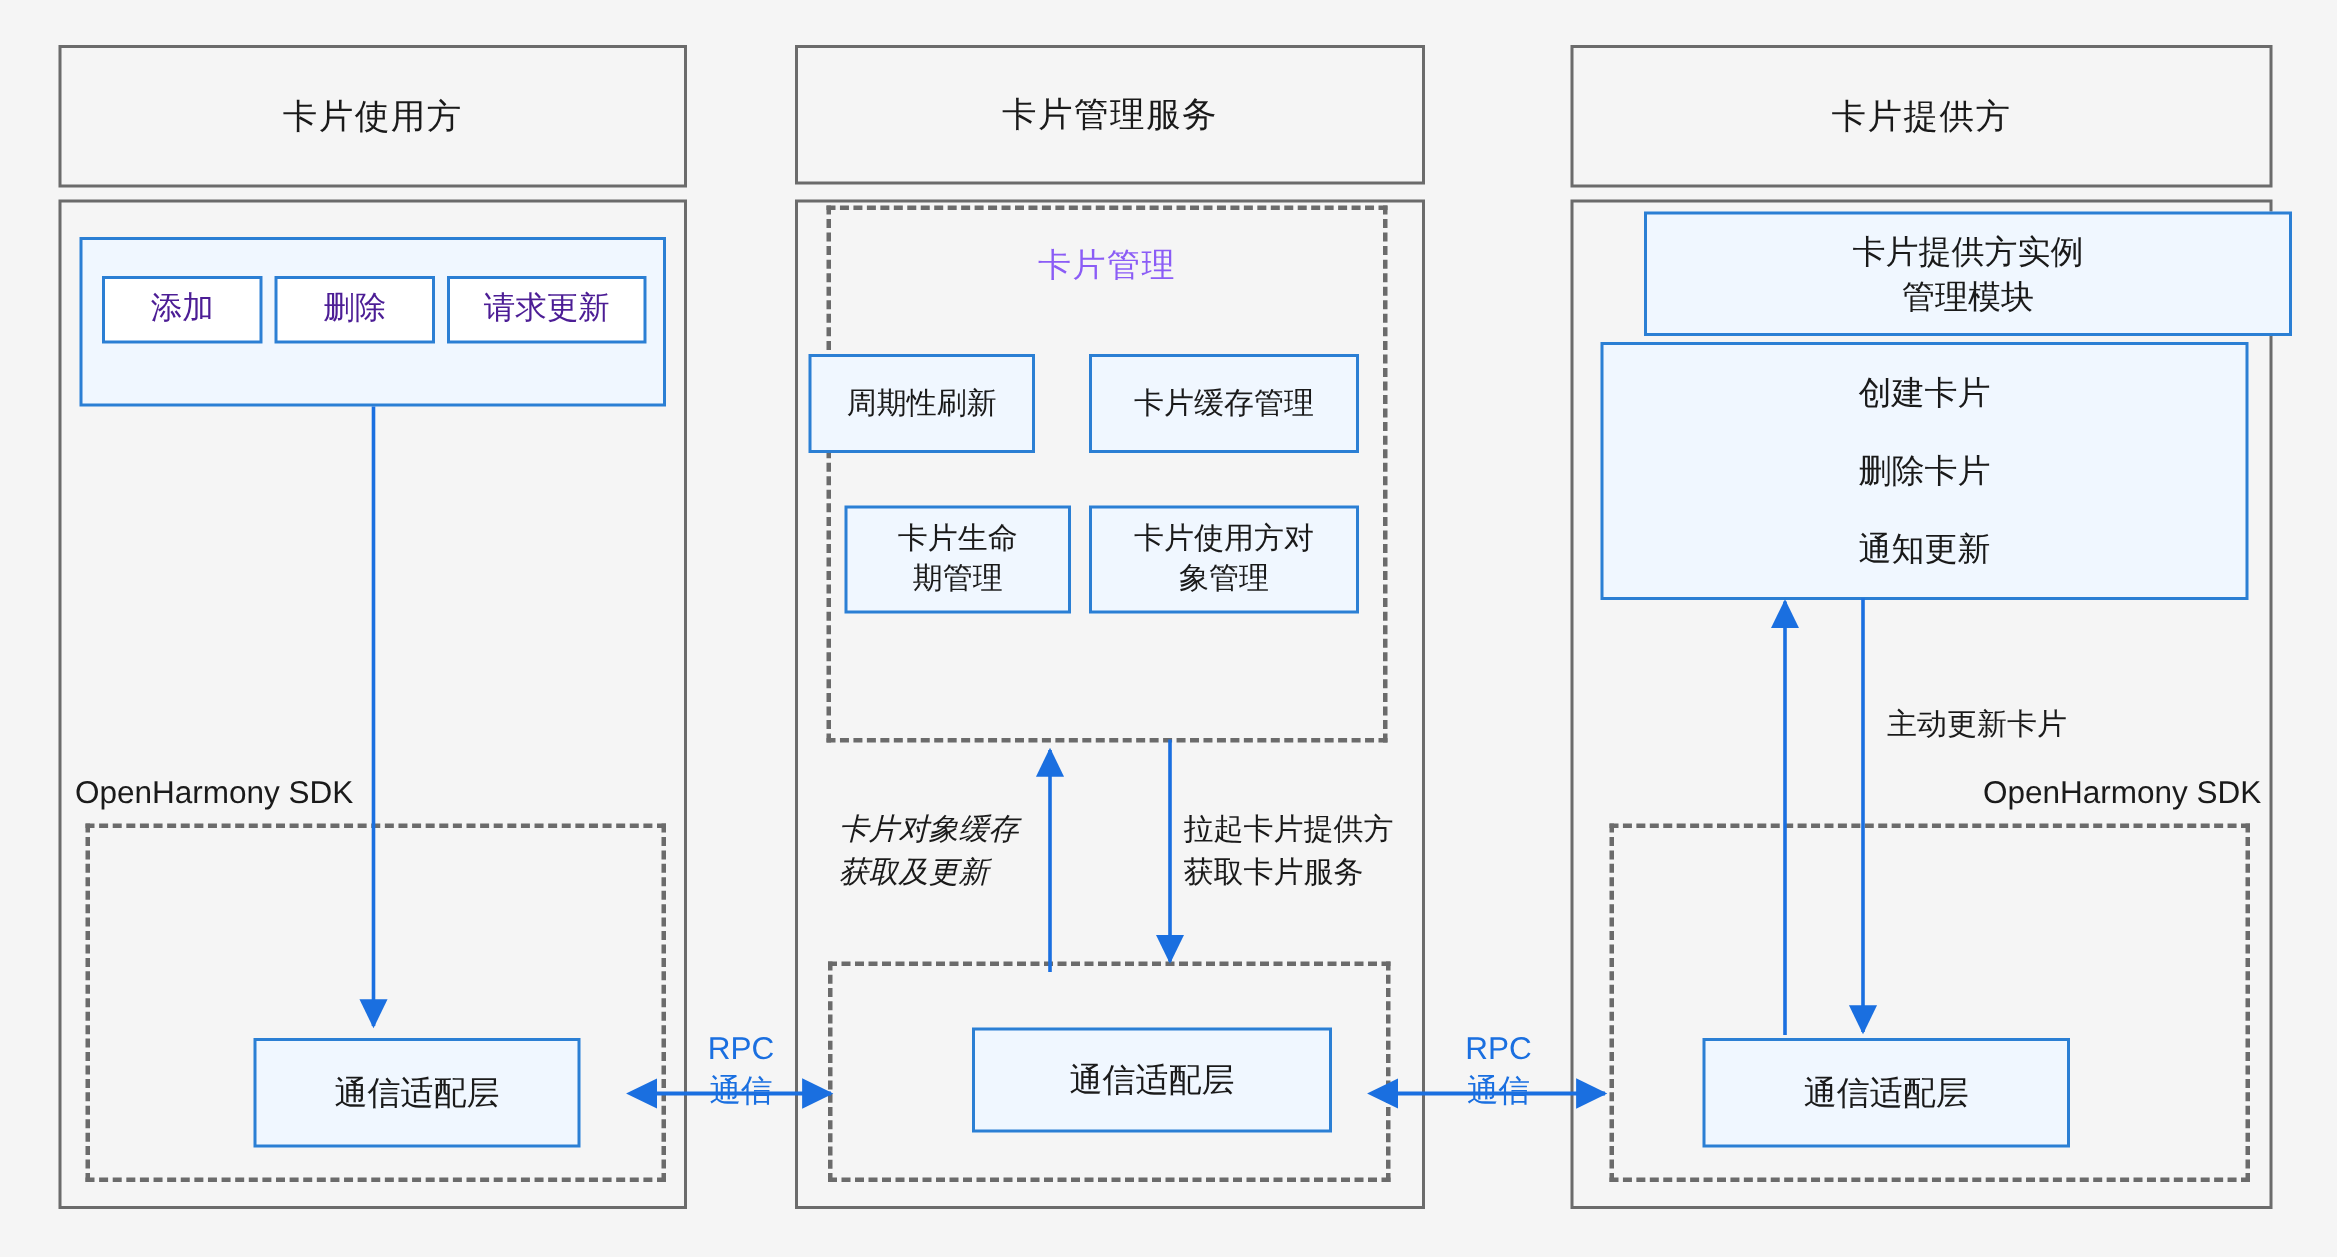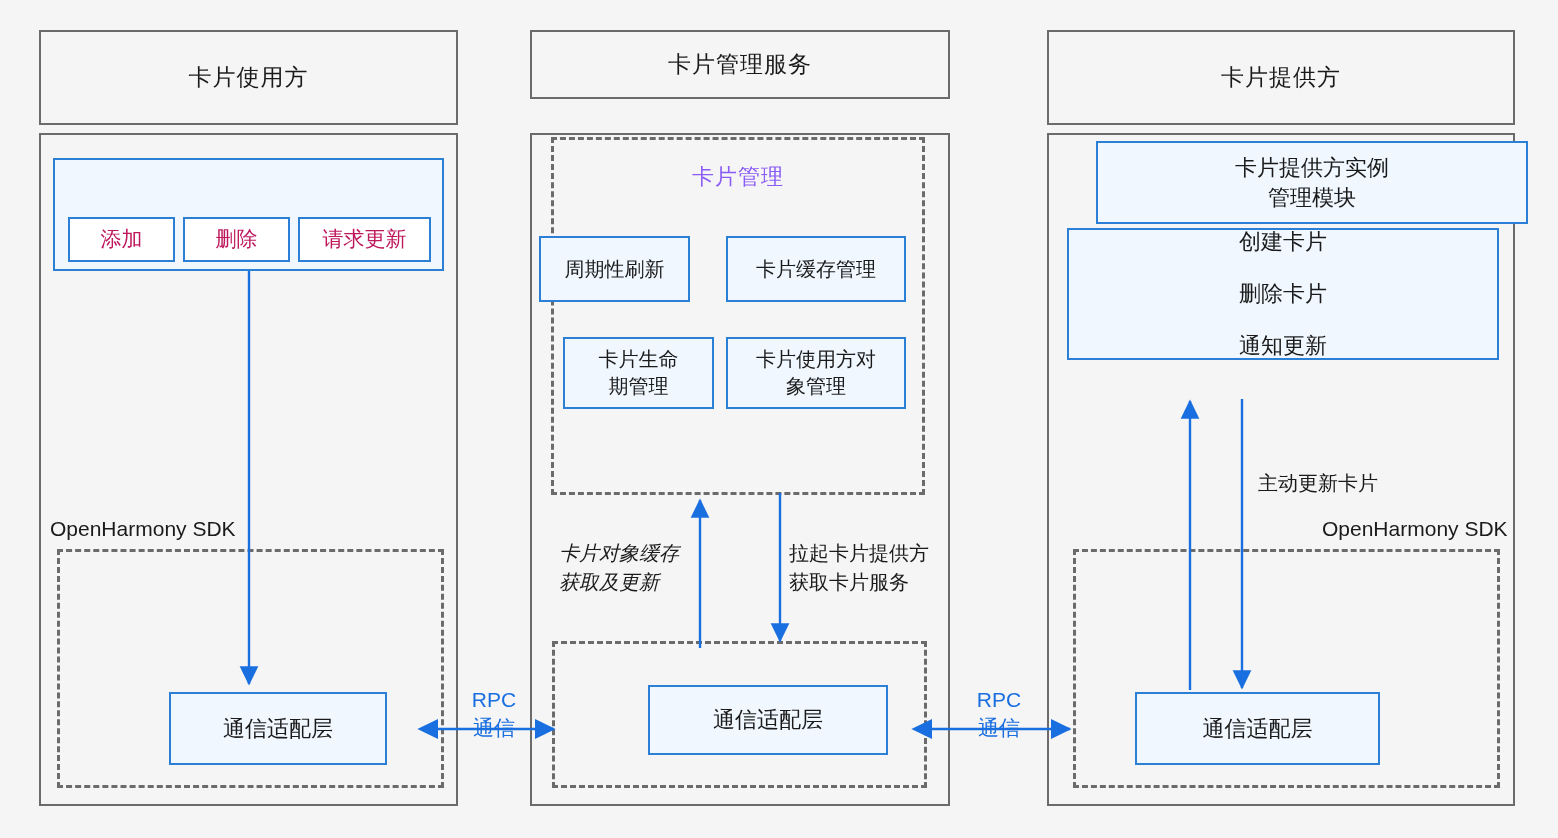--- a/index.html
+++ b/index.html
@@ -60,22 +60,21 @@
   }
   .bluebox.big { font-size: 22px; margin-left: 29px; }
   .whitebox {
     border: 2px solid #2b7fd4;
     background: #ffffff;
     display: flex;
     align-items: center;
     justify-content: center;
     text-align: center;
     font-size: 21px;
-    color: #be185d;
-    margin-top: 33px;
+    color: #4c1d95;
   }
   .sdk-label {
     font-size: 21px;
     color: #1a1a1a;
     white-space: nowrap;
   }
   .edge-label {
     font-size: 20px;
     color: #1a1a1a;
     line-height: 1.45;
@@ -133,21 +132,21 @@
   <div class="abs sdk-label" style="left:50px; top:517px;">
     <span>OpenHarmony SDK</span>
   </div>
 
   <div class="abs dashed" style="left:57px; top:549px; width:387px; height:239px;"></div>
 
   <div class="abs bluebox big" style="left:140px; top:692px; width:218px; height:73px;">
     <span>通信适配层</span>
   </div>
 
-  <div class="abs panel panel-title" style="left:530px; top:30px; width:420px; height:69px;">
+  <div class="abs panel panel-title" style="left:530px; top:30px; width:420px; height:93px;">
     <span>卡片管理服务</span>
   </div>
 
   <div class="abs panel" style="left:530px; top:133px; width:420px; height:673px;">
   </div>
 
   <div class="abs dashed" style="left:551px; top:137px; width:374px; height:358px;">
     <div class="dashed-label">卡片管理</div>
   </div>
 
@@ -186,21 +185,21 @@
   </div>
 
   <div class="abs panel" style="left:1047px; top:133px; width:468px; height:673px;">
   </div>
 
   <div class="abs bluebox big" style="left:1067px; top:141px; width:432px; height:83px;">
     <span style="white-space:pre-line;">卡片提供方实例
 管理模块</span>
   </div>
 
-  <div class="abs bluebox stacklines" style="left:1067px; top:228px; width:432px; height:132px;">
+  <div class="abs bluebox stacklines" style="left:1067px; top:228px; width:432px; height:172px;">
     <span>创建卡片</span>
     <span>删除卡片</span>
     <span>通知更新</span>
   </div>
 
   <div class="abs edge-label" style="left:1258px; top:440px; width:200px;">
     <span>主动更新卡片</span>
   </div>
 
   <div class="abs sdk-label" style="left:1322px; top:517px;">

